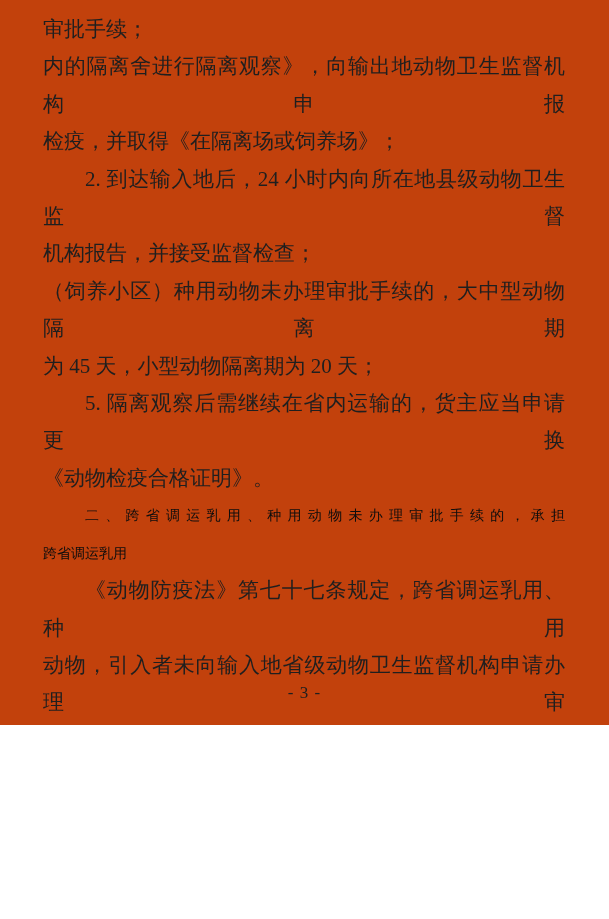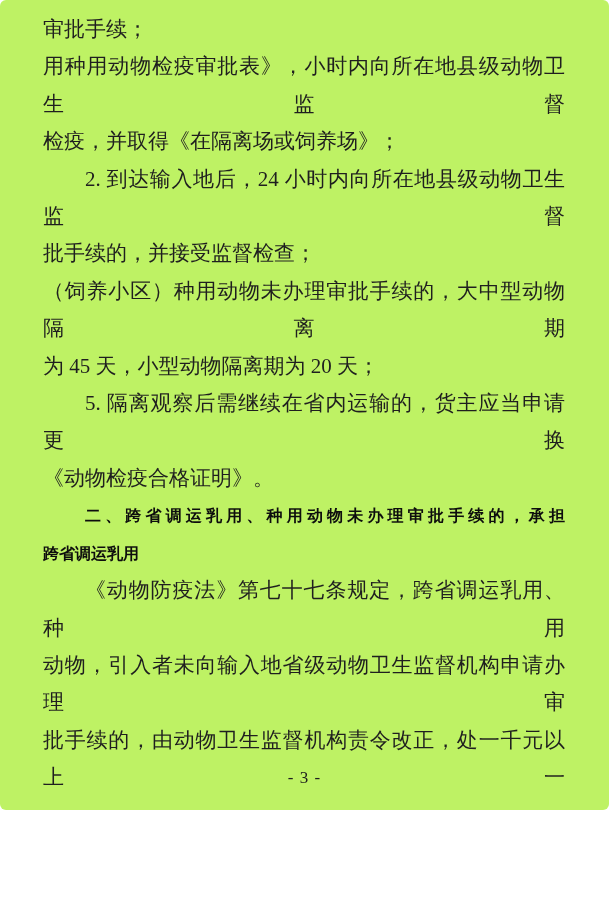--- a/index.html
+++ b/index.html
@@ -3,26 +3,25 @@
 <meta charset="utf-8">
 <style>
   html, body {
     margin: 0;
     padding: 0;
     background: #ffffff;
   }
   .page {
     position: relative;
     width: 609px;
-    height: 810px;
-    background: #bef264;
+    height: 725px;
+    background: #c2410c;
     font-family: "Liberation Serif", serif;
     color: #1f1f1f;
     overflow: hidden;
-    border-radius: 6px;
   }
   .content {
     position: absolute;
     left: 43px;
     right: 44px;
     top: 11px;
   }
   .para .line {
     font-size: 21px;
     line-height: 37.4px;
@@ -31,22 +30,22 @@
     white-space: normal;
   }
   .para .line.last {
     text-align-last: left;
   }
   .para .line.indent {
     text-indent: 42px;
   }
   .para.heading .line {
     font-family: "Liberation Sans", sans-serif;
-    font-weight: 700;
-    font-size: 16px;
+    font-weight: 400;
+    font-size: 14px;
     color: #0d0d0d;
   }
   .footer {
     position: absolute;
     left: 0;
     right: 0;
     bottom: 22px;
     text-align: center;
     font-size: 17px;
     letter-spacing: 1px;
@@ -55,26 +54,26 @@
 </style>
 </head>
 <body>
 
 <div class="page">
   <div class="content">
       <div class="para body">
         <div class="line last">审批手续；</div>
       </div>
       <div class="para body">
-        <div class="line">用种用动物检疫审批表》，小时内向所在地县级动物卫生监督</div>
+        <div class="line">内的隔离舍进行隔离观察》，向输出地动物卫生监督机构申报</div>
         <div class="line last">检疫，并取得《在隔离场或饲养场》；</div>
       </div>
       <div class="para body">
         <div class="line indent">2. 到达输入地后，24 小时内向所在地县级动物卫生监督</div>
-        <div class="line last">批手续的，并接受监督检查；</div>
+        <div class="line last">机构报告，并接受监督检查；</div>
       </div>
       <div class="para body">
         <div class="line">（饲养小区）种用动物未办理审批手续的，大中型动物隔离期</div>
         <div class="line last">为 45 天，小型动物隔离期为 20 天；</div>
       </div>
       <div class="para body">
         <div class="line indent">5. 隔离观察后需继续在省内运输的，货主应当申请更换</div>
         <div class="line last">《动物检疫合格证明》。</div>
       </div>
       <div class="para heading">

